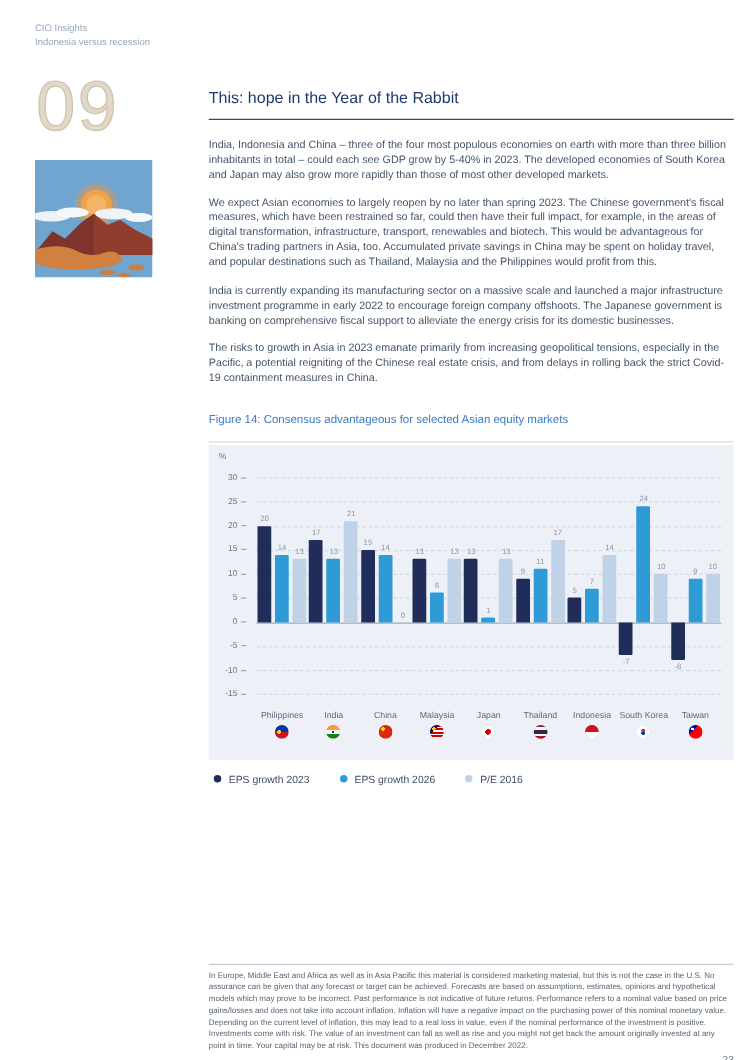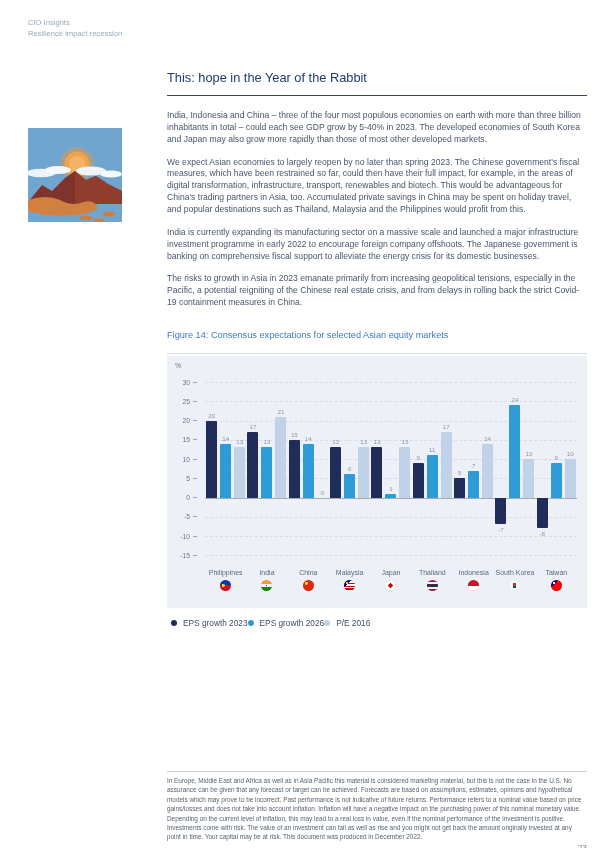--- a/index.html
+++ b/index.html
@@ -52,40 +52,41 @@
                  repeating-linear-gradient(180deg,#cc0001 0 1.4px,#ffffff 1.4px 2.8px);}
   .flag-japan{background:radial-gradient(circle at 50% 50%, #d30000 0 28%, #ffffff 29%);}
   .flag-thailand{background:linear-gradient(180deg,#a51931 0 17%,#f4f5f8 17% 33%,#2d2a4a 33% 67%,#f4f5f8 67% 83%,#a51931 83%);}
   .flag-indonesia{background:linear-gradient(180deg,#ce1126 0 50%,#ffffff 50%);}
   .flag-south-korea{background:radial-gradient(circle at 50% 40%, #cd2e3a 0 17%, transparent 18%),
                     radial-gradient(circle at 50% 60%, #0047a0 0 17%, transparent 18%),#ffffff;}
   .flag-taiwan{background:radial-gradient(circle at 28% 28%, #ffffff 0 9%, transparent 10%),
                linear-gradient(135deg,#000095 0 36%,transparent 36%),#fe0000;}
 
   
-  .legend{display:flex;margin:10px 0 0 4px;align-items:flex-start;}
+  .legend{display:flex;gap:24px;margin:10px 0 0 4px;align-items:flex-start;}
   .legend-item{display:flex;align-items:center;gap:6px;font-size:8.3px;color:#404e63;}
   .legend-dot{width:6px;height:6px;border-radius:50%;}
 
   
   .footer{position:absolute;left:167px;top:771px;width:420px;}
   .footer-rule{border:0;border-top:1px solid #c9ced6;margin:0 0 4px 0;}
   .disclaimer{font-size:6.4px;line-height:1.47;color:#58626f;margin:0;}
   .page-num{text-align:right;font-size:8px;color:#6e7886;margin-top:1px;}
 </style>
 </head>
 <body>
 
 <div class="page">
 
   <div class="brand">
     <div>CIO Insights</div>
-    <div>Resilience impact recession</div>
+    <div>Indonesia versus recession</div>
   </div>
 
+  <div class="chapter-num">09</div>
 
   <div class="illus">
     <svg width="94" height="94" viewBox="0 0 94 94">
       <rect width="94" height="94" fill="#6fa5ce"></rect>
       <circle cx="49" cy="36" r="17" fill="#e89a45" opacity="0.45"></circle>
       <circle cx="49" cy="36" r="12.5" fill="#f0a24a"></circle>
       <circle cx="49" cy="36" r="8" fill="#f4b468"></circle>
       <ellipse cx="13" cy="45" rx="15" ry="4.2" fill="#eef3f7"></ellipse>
       <ellipse cx="30" cy="42" rx="13" ry="4" fill="#f6f9fb"></ellipse>
       <ellipse cx="63" cy="43" rx="15" ry="4.5" fill="#eef3f7"></ellipse>
@@ -100,21 +101,21 @@
   </div>
 
   <div class="content">
     <h1 class="title">This: hope in the Year of the Rabbit</h1>
     <hr class="title-rule">
     <p class="body-p">India, Indonesia and China – three of the four most populous economies on earth with more than three billion inhabitants in total – could each see GDP grow by 5-40% in 2023. The developed economies of South Korea and Japan may also grow more rapidly than those of most other developed markets.</p>
     <p class="body-p">We expect Asian economies to largely reopen by no later than spring 2023. The Chinese government's fiscal measures, which have been restrained so far, could then have their full impact, for example, in the areas of digital transformation, infrastructure, transport, renewables and biotech. This would be advantageous for China's trading partners in Asia, too. Accumulated private savings in China may be spent on holiday travel, and popular destinations such as Thailand, Malaysia and the Philippines would profit from this.</p>
     <p class="body-p">India is currently expanding its manufacturing sector on a massive scale and launched a major infrastructure investment programme in early 2022 to encourage foreign company offshoots. The Japanese government is banking on comprehensive fiscal support to alleviate the energy crisis for its domestic businesses.</p>
     <p class="body-p">The risks to growth in Asia in 2023 emanate primarily from increasing geopolitical tensions, especially in the Pacific, a potential reigniting of the Chinese real estate crisis, and from delays in rolling back the strict Covid-19 containment measures in China.</p>
 
-    <p class="fig-title">Figure 14: Consensus expectations for selected Asian equity markets</p>
+    <p class="fig-title">Figure 14: Consensus advantageous for selected Asian equity markets</p>
     <hr class="pre-chart-rule">
 
     <div class="chart-panel">
       <div class="pct-label">%</div>
       <div class="yaxis">
           <div class="ytick" style="top: -4px;">
             <span>30</span>
             <span class="dash"></span>
           </div>
           <div class="ytick" style="top: 15.25px;">

